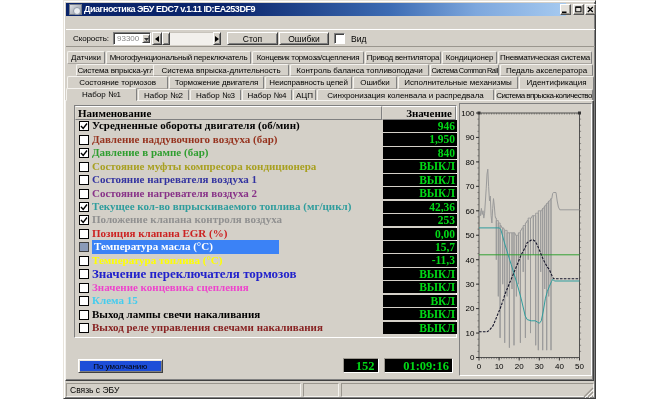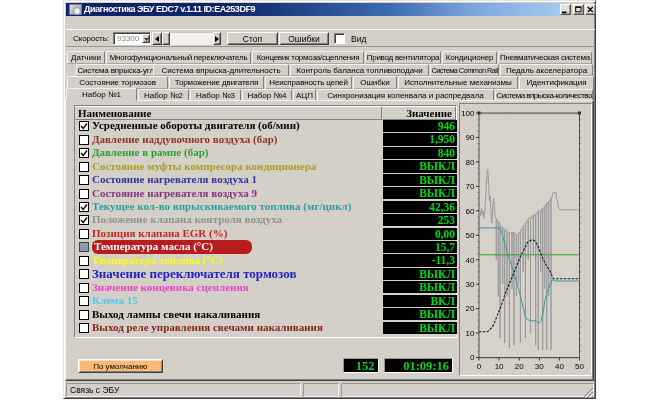--- a/index.html
+++ b/index.html
@@ -20,21 +20,21 @@
 .raised{border:1px solid;border-color:#fff #404040 #404040 #fff;box-shadow:inset 1px 1px 0 #d4d0c8,inset -1px -1px 0 #808080;background:#d4d0c8;}
 .tab{position:absolute;background:#d4d0c8;border:1px solid;border-color:#f4f2ee #808080 #aaa6a0 #f4f2ee;border-radius:2px 2px 0 0;font-size:8px;letter-spacing:0px;color:#000;white-space:nowrap;overflow:hidden;text-align:center;line-height:11.5px;}
 #page{left:1px;top:98.5px;width:529px;height:281px;background:#d4d0c8;border:1px solid;border-color:#f4f2ee #404040 #404040 #f4f2ee;box-shadow:inset -1px -1px 0 #808080;}
 #tbl{position:absolute;left:8px;top:4.5px;width:383px;height:233px;border:1px solid;border-color:#808080 #fff #fff #808080;background:#d4d0c8;}
 .hdr{position:absolute;top:0;height:14px;background:#d4d0c8;border:1px solid;border-color:#fff #808080 #808080 #dcd8d0;font-family:"Liberation Serif",serif;font-weight:bold;font-size:11px;line-height:13px;}
 .row{position:absolute;left:1px;width:381px;height:13.44px;font-family:"Liberation Serif",serif;font-weight:bold;font-size:11px;line-height:13.3px;white-space:nowrap;}
 .cb{position:absolute;left:3px;top:2px;width:10px;height:10px;background:#fff;border:1px solid #000;}
 .nm{position:absolute;left:16px;top:0;}
 .val{position:absolute;left:307px;top:0.6px;width:74px;height:12.2px;background:#000;color:#00d916;text-align:right;padding-right:2px;line-height:12px;font-size:11.5px;}
 #gpanel{position:absolute;left:393px;top:2px;width:133px;height:273px;border:1px solid;border-color:#808080 #fff #fff #808080;background:#d4d0c8;}
-#defbtn{position:absolute;left:11.5px;top:258px;width:85.5px;height:14.5px;background:#fdba74;border:1px solid;border-color:#fff #404040 #404040 #fff;box-shadow:inset 1px 1px 0 #e8e4dc,inset -1px -1px 0 #808080;font-size:8px;text-align:center;line-height:13px;}
+#defbtn{position:absolute;left:11.5px;top:258px;width:85.5px;height:14.5px;background:#1d4ed8;border:1px solid;border-color:#fff #404040 #404040 #fff;box-shadow:inset 1px 1px 0 #e8e4dc,inset -1px -1px 0 #808080;font-size:8px;text-align:center;line-height:13px;}
 .led{position:absolute;top:257.5px;height:15px;background:#000;color:#00d916;font-family:"Liberation Serif",serif;font-weight:bold;font-size:12.5px;text-align:right;padding-right:3px;line-height:14px;border:1px solid #9a968e;border-right-color:#fff;border-bottom-color:#fff;}
 #status{left:2px;top:381px;width:529px;height:17px;font-size:8.5px;}
 .sp{position:absolute;top:1px;height:14px;border:1px solid;border-color:#9a968e #f4f2ee #f4f2ee #9a968e;line-height:12px;padding-left:3px;}
 </style></head>
 <body>
 <div id="win">
   <div id="title" class="abs">
     <div id="icon"></div>
     <span class="txt">Диагностика ЭБУ EDC7 v.1.11 ID:EA253DF9</span>
     <div class="tbtn" style="left:494px;">
@@ -135,21 +135,21 @@
           <span class="nm" style="color:#a8a020;">Состояние муфты компресора кондиционера</span>
           <span class="val">ВЫКЛ</span>
         </div>
         <div class="row" style="top: 67.16px;">
           <span class="cb" style=""></span>
           <span class="nm" style="color:#3333a0;">Состояние нагревателя воздуха 1</span>
           <span class="val">ВЫКЛ</span>
         </div>
         <div class="row" style="top: 80.6px;">
           <span class="cb" style=""></span>
-          <span class="nm" style="color:#883388;">Состояние нагревателя воздуха 9</span>
+          <span class="nm" style="color:#883388;">Состояние нагревателя воздуха 2</span>
           <span class="val">ВЫКЛ</span>
         </div>
         <div class="row" style="top: 94.04px;">
           <span class="cb" style="">
             <svg width="10" height="10" style="position:absolute;left:-1px;top:-1px;">
               <path d="M2 5l2.2 2.5L8 2.5" stroke="#000" stroke-width="1.4" fill="none"></path>
             </svg>
           </span>
           <span class="nm" style="color:#2f9d9d;">Текущее кол-во впрыскиваемого топлива (мг/цикл)</span>
           <span class="val">42,36</span>
@@ -163,21 +163,21 @@
           <span class="nm" style="color:#909090;">Положение клапана контроля воздуха</span>
           <span class="val">253</span>
         </div>
         <div class="row" style="top: 120.92px;">
           <span class="cb" style=""></span>
           <span class="nm" style="color:#cc2222;">Позиция клапана EGR (%)</span>
           <span class="val">0,00</span>
         </div>
         <div class="row" style="top: 134.36px;">
           <span class="cb" style="background:#8a9ab8;border-color:#404040;"></span>
-          <span class="nm" style="background:#b91c1c;color:#fff;padding:0 2px;width:160px;display:inline-block;border-radius:6px;">Температура масла (°C)</span>
+          <span class="nm" style="background:#3b82f6;color:#fff;padding:0 2px;width:187px;display:inline-block;">Температура масла (°C)</span>
           <span class="val">15,7</span>
         </div>
         <div class="row" style="top: 147.8px; padding-left: 20px;">
           <span class="cb" style=""></span>
           <span class="nm" style="color:#ffff00;">Температура топлива (°C)</span>
           <span class="val">-11,3</span>
         </div>
         <div class="row" style="top: 161.24px;">
           <span class="cb" style=""></span>
           <span class="nm" style="color:#2222cc;font-size:13px;">Значение переключателя тормозов</span>

